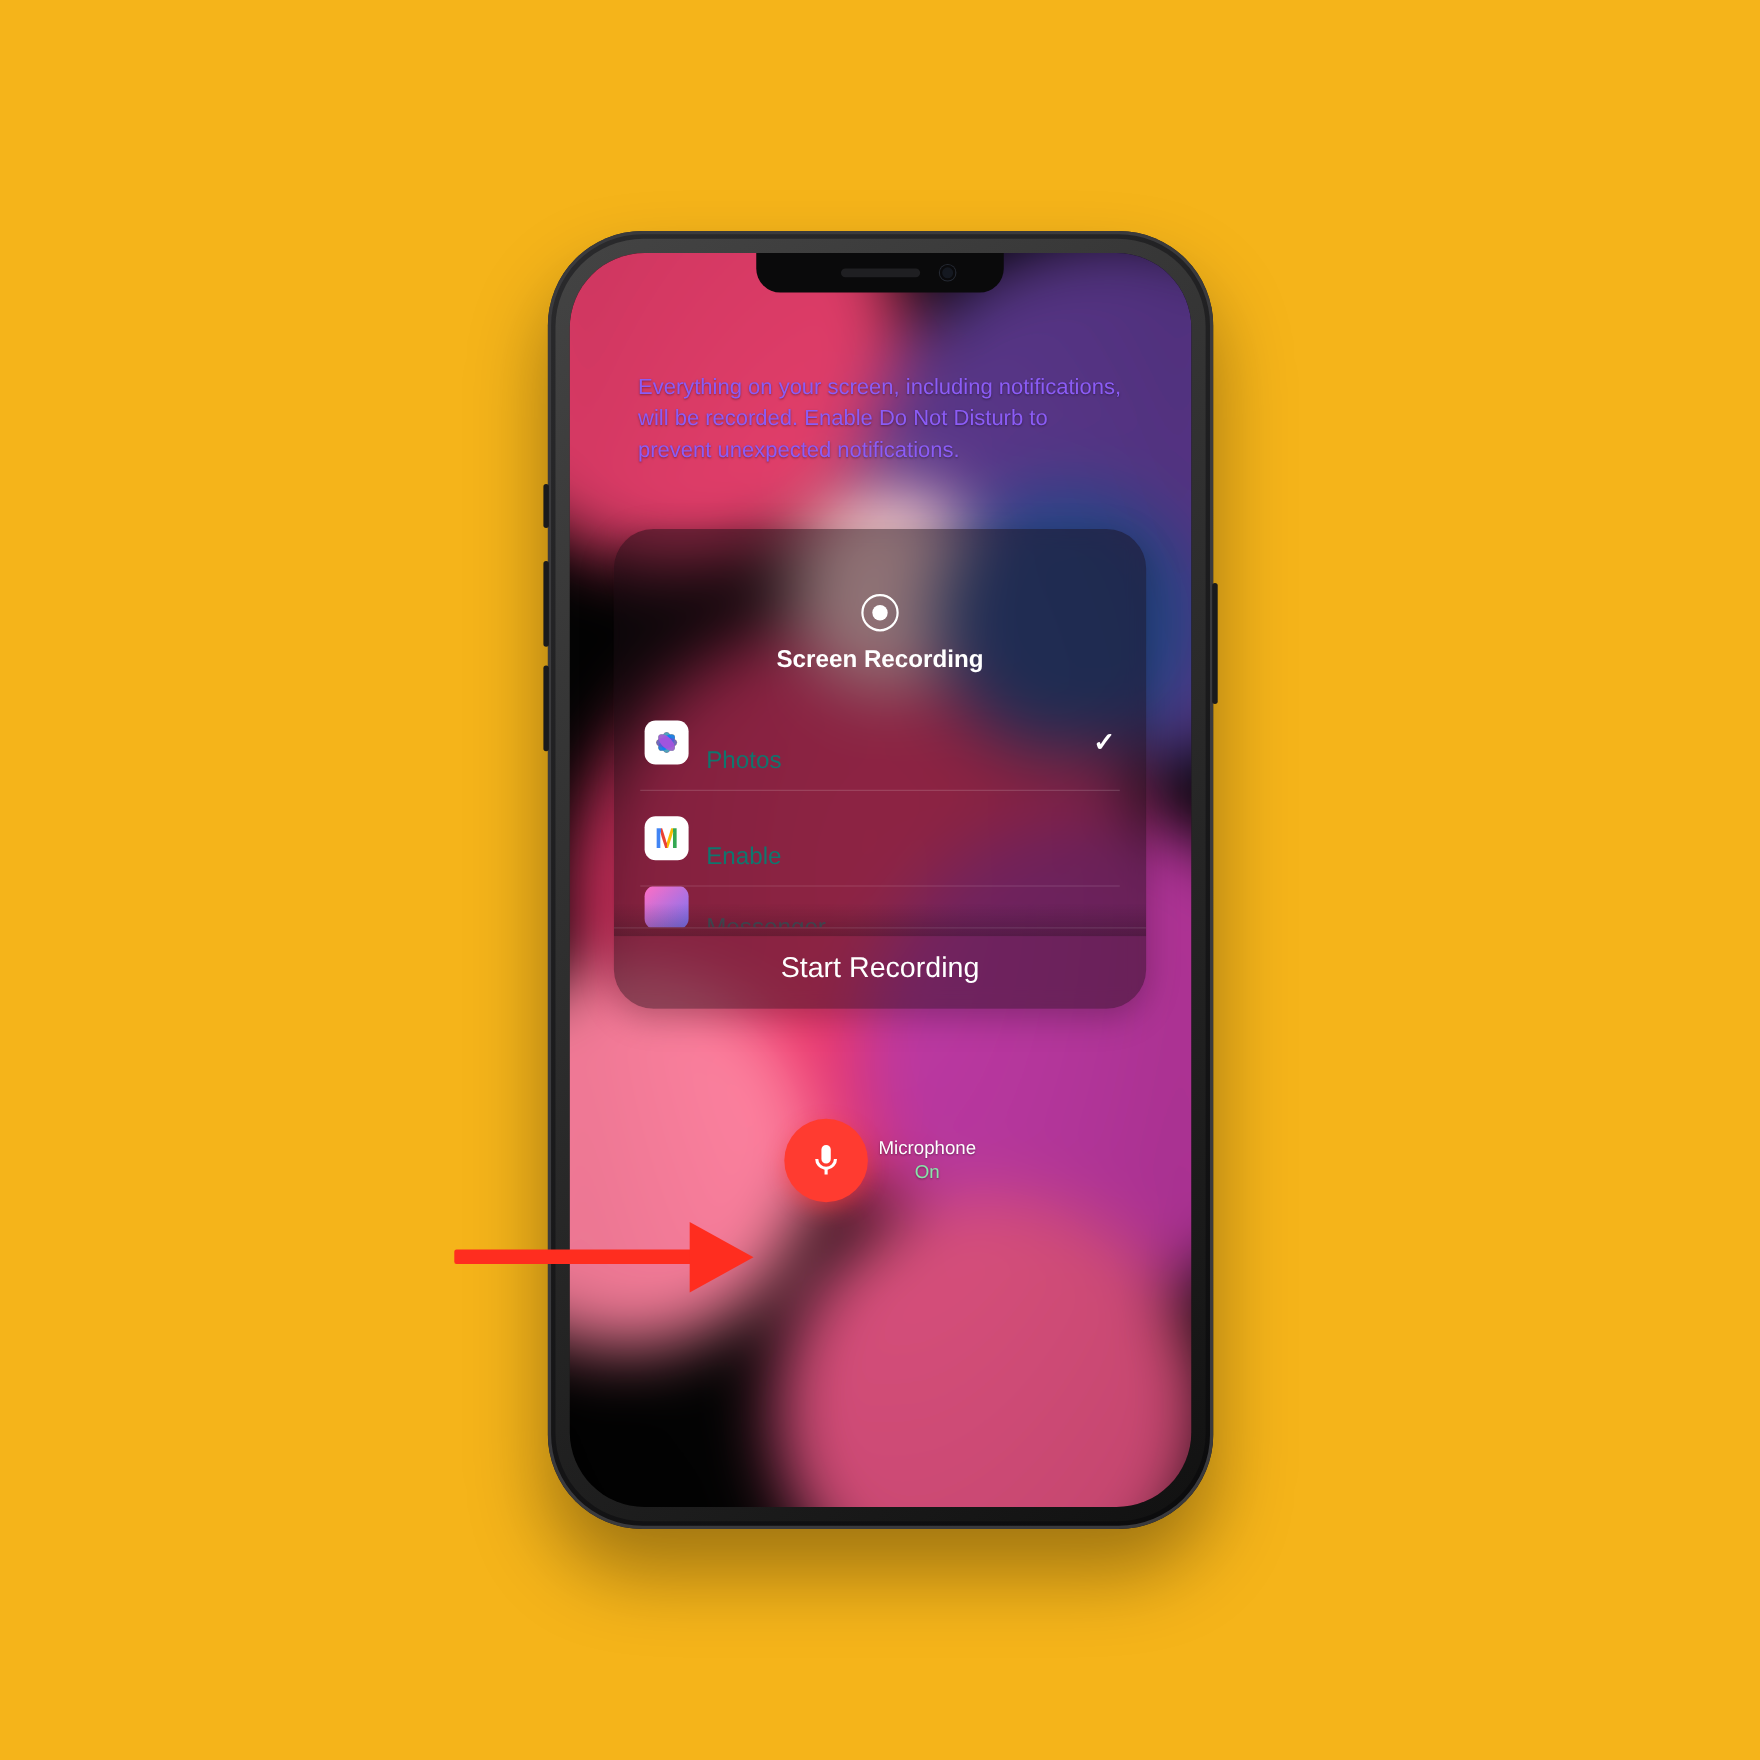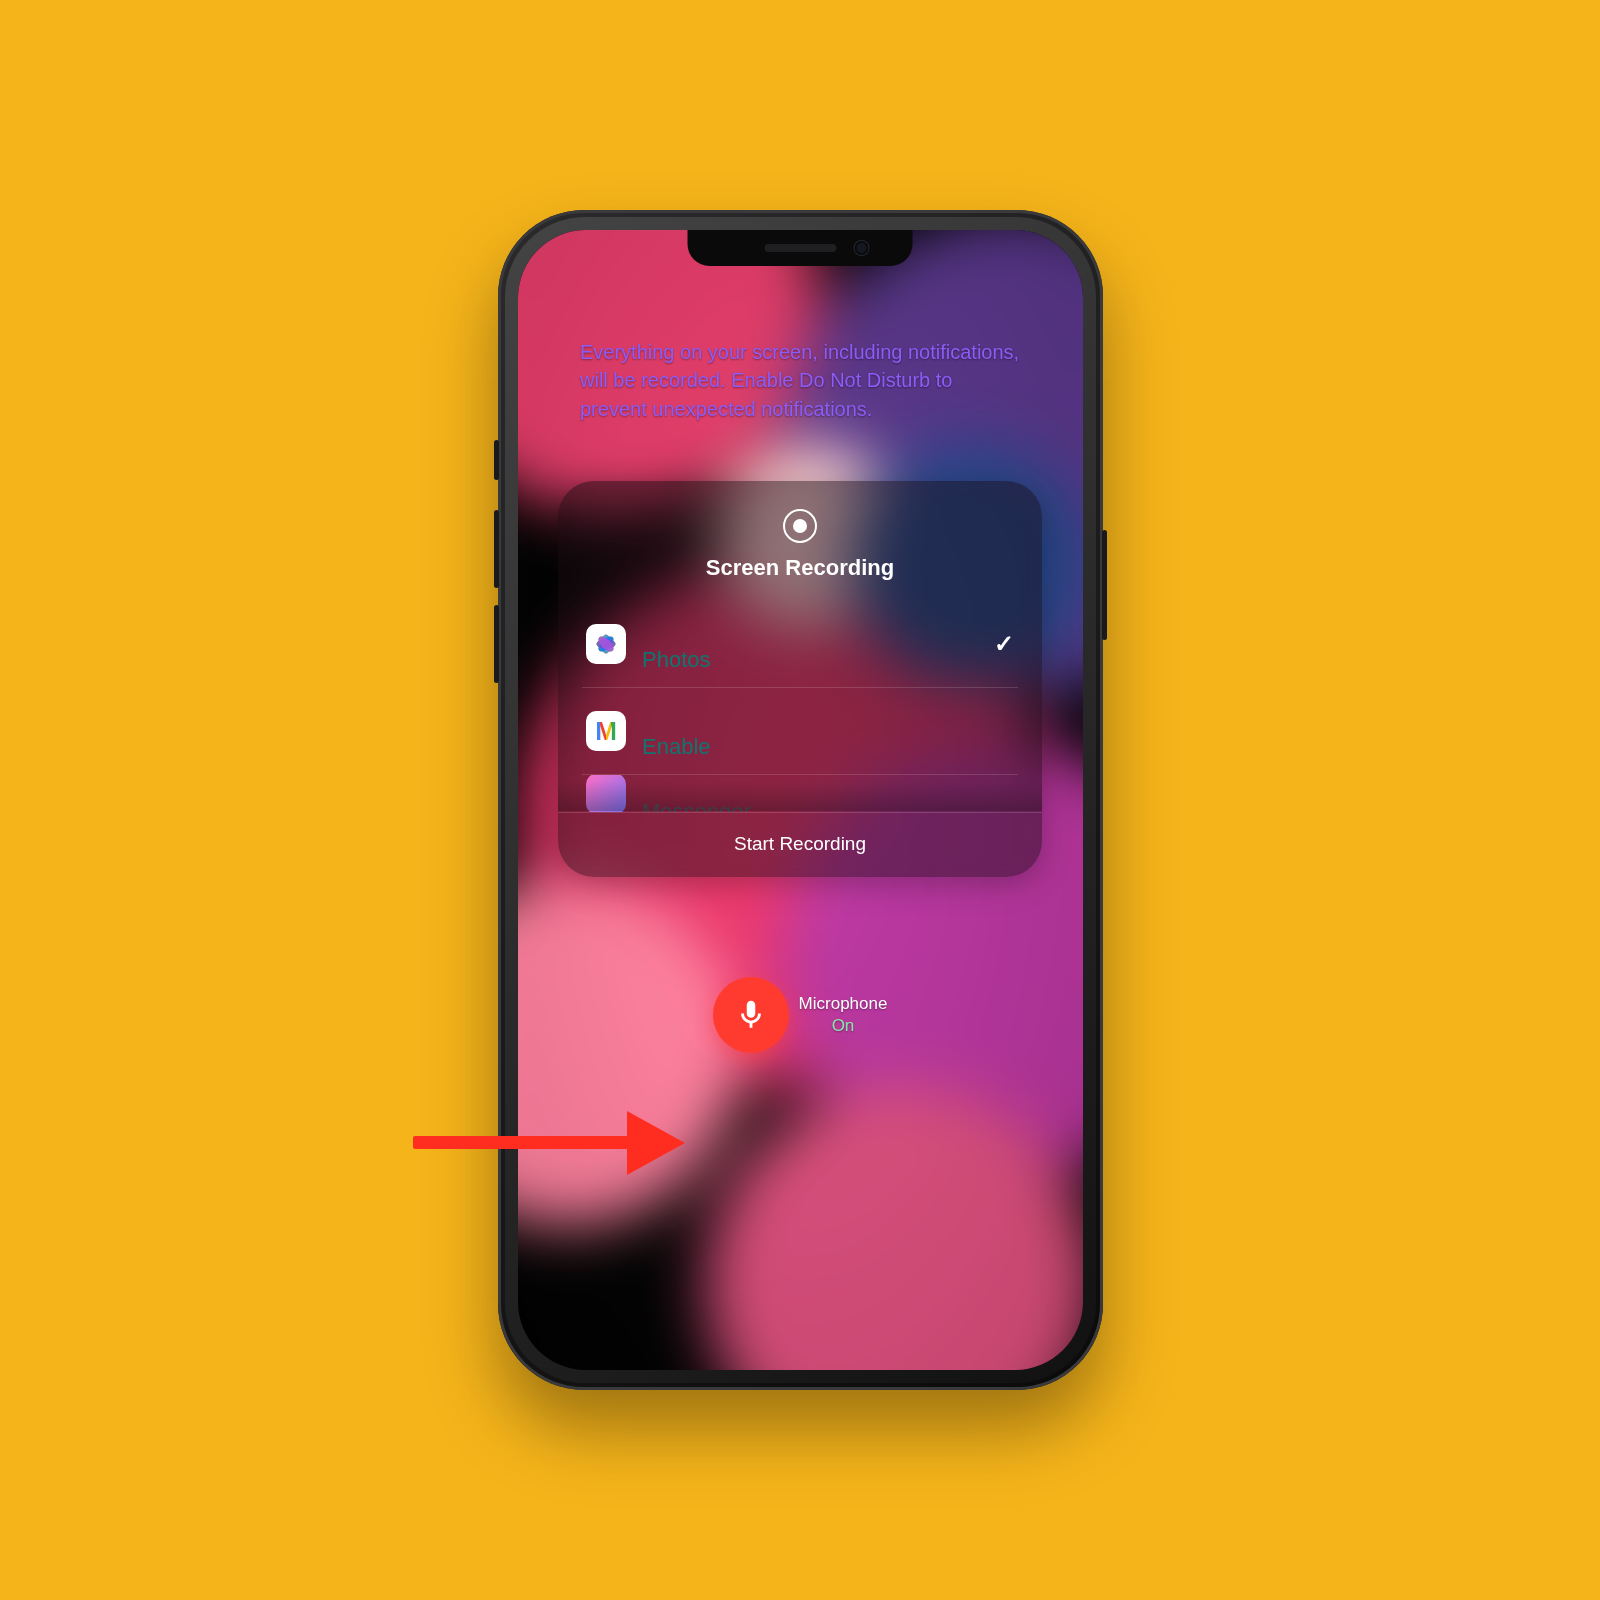--- a/index.html
+++ b/index.html
@@ -55,39 +55,39 @@
     .content { position:absolute; inset:0; z-index:10; display:flex; flex-direction:column; align-items:center; padding: 90px 34px 40px; }
     .info-text { color:#8b5cf6; font-size:20px; line-height:1.42; text-align:left; text-shadow:0 1px 2px rgba(0,0,0,0.4); max-width: 440px; margin-top:18px; }
     .panel {
       margin-top: 58px; width: 484px; border-radius: 36px;
       background: rgba(25,10,18,0.46);
       backdrop-filter: blur(8px);
       box-shadow: 0 8px 30px rgba(0,0,0,0.25);
       overflow:hidden;
       position:relative;
     }
-    .panel-header { display:flex; flex-direction:column; align-items:center; padding: 28px 0 20px; gap:12px; }
+    .panel-header { display:flex; flex-direction:column; align-items:center; padding: 28px 0 20px; gap:12px;margin-top:31px; }
     .record-glyph { width:34px; height:34px; border:2.5px solid #fff; border-radius:50%; display:flex; align-items:center; justify-content:center; }
     .record-glyph::after{content:"";width:14px;height:14px;background:#fff;border-radius:50%;}
     .panel-title { color:#fff; font-size:22px; font-weight:600; }
     .list { padding: 0 24px; }
     .row { display:flex; align-items:center; gap:16px; padding: 14px 4px; border-top:1px solid rgba(255,255,255,0.14); position:relative; }
     .row:first-child { border-top:none; }
     .row .label { color:#0f766e; font-size:22px; flex:1; text-align:left;margin-top:32px; }
     .row .check { color:#fff; font-size:24px; font-weight:700; }
     .row.cutoff { height:38px; overflow:hidden; }
     .row.cutoff .label { opacity:0.55; transform: translateY(2px); font-size:22px;}
     .list-fade { position:absolute; left:0;right:0; bottom:66px; height:30px; background:linear-gradient(to bottom, rgba(0,0,0,0), rgba(20,8,14,0.28)); pointer-events:none;}
     .app-icon { width:40px; height:40px; border-radius:10px; display:flex; align-items:center; justify-content:center; font-weight:700; font-size:22px; }
     .photos-icon{background:#fff;position:relative;}
     .photos-icon svg{width:32px;height:32px;}
     .gmail-icon{background:#fff;}
     .gmail-icon span{font-family:Arial,sans-serif;font-size:26px;font-weight:800;background:linear-gradient(90deg,#4285F4 0 25%,#EA4335 25% 50%,#FBBC05 50% 75%,#34A853 75% 100%);-webkit-background-clip:text;background-clip:text;color:transparent;}
     .msgr-icon{background:linear-gradient(135deg,#ff6ec4,#7873f5);}
-    .start-btn { text-align:center; color:#fff; font-size:19px; padding:20px 0 22px; border-top:1px solid rgba(255,255,255,0.14); }
+    .start-btn { text-align:center; color:#fff; font-size:26px; padding:20px 0 22px; border-top:1px solid rgba(255,255,255,0.14); }
     .mic-wrap { margin-top: 100px; display:flex; flex-direction:row; align-items:center; gap:10px; }
     .mic-btn { width:76px; height:76px; border-radius:50%; background:#ff3b30; display:flex; align-items:center; justify-content:center; box-shadow: 0 6px 18px rgba(255,59,48,0.45); }
     .mic-btn svg{width:34px;height:34px;fill:#fff;}
     .mic-label { color:#fff; font-size:17px; text-align:center; line-height:1.3; text-shadow:0 1px 2px rgba(0,0,0,0.4);}
     .mic-status { color:#86efac; font-size:17px; opacity:0.95; }
     .arrow {
       position:absolute; left:-85px; top:892px; width:300px; height:80px; z-index:80; pointer-events:none;
     }
     .arrow-line{position:absolute;left:0;top:34px;width:240px;height:13px;background:#ff2d1f;border-radius:2px;}
     .arrow-head{position:absolute;left:214px;top:9px;width:0;height:0;border-top:32px solid transparent;border-bottom:32px solid transparent;border-left:58px solid #ff2d1f;}

